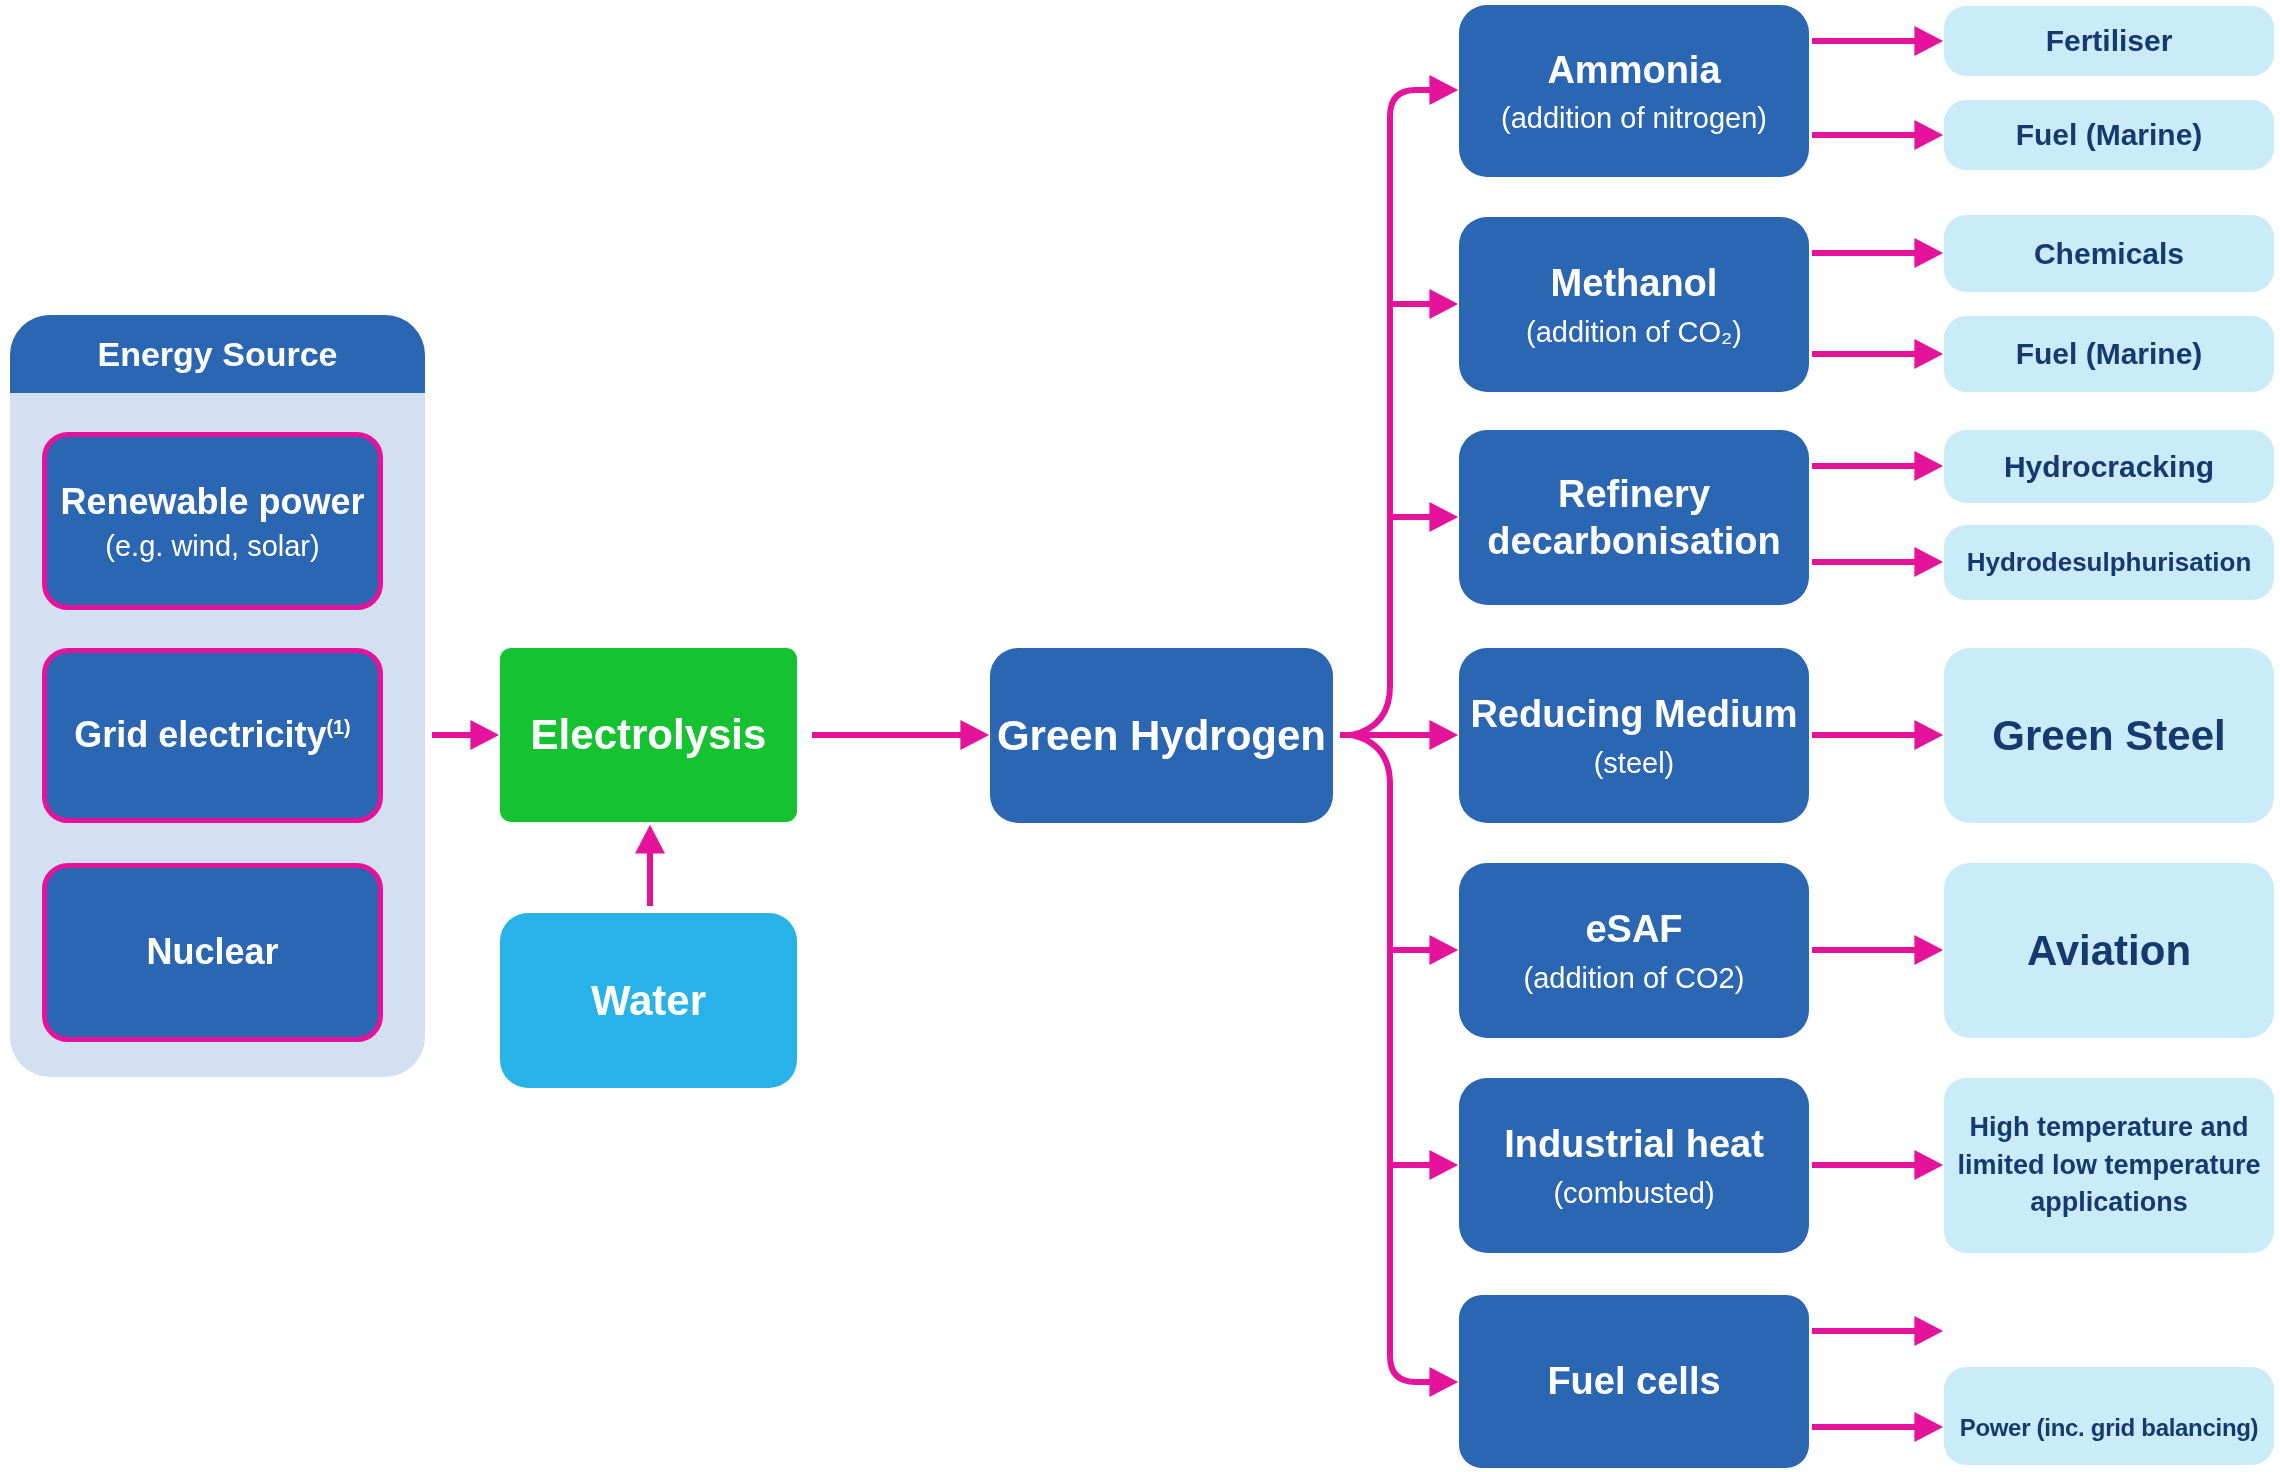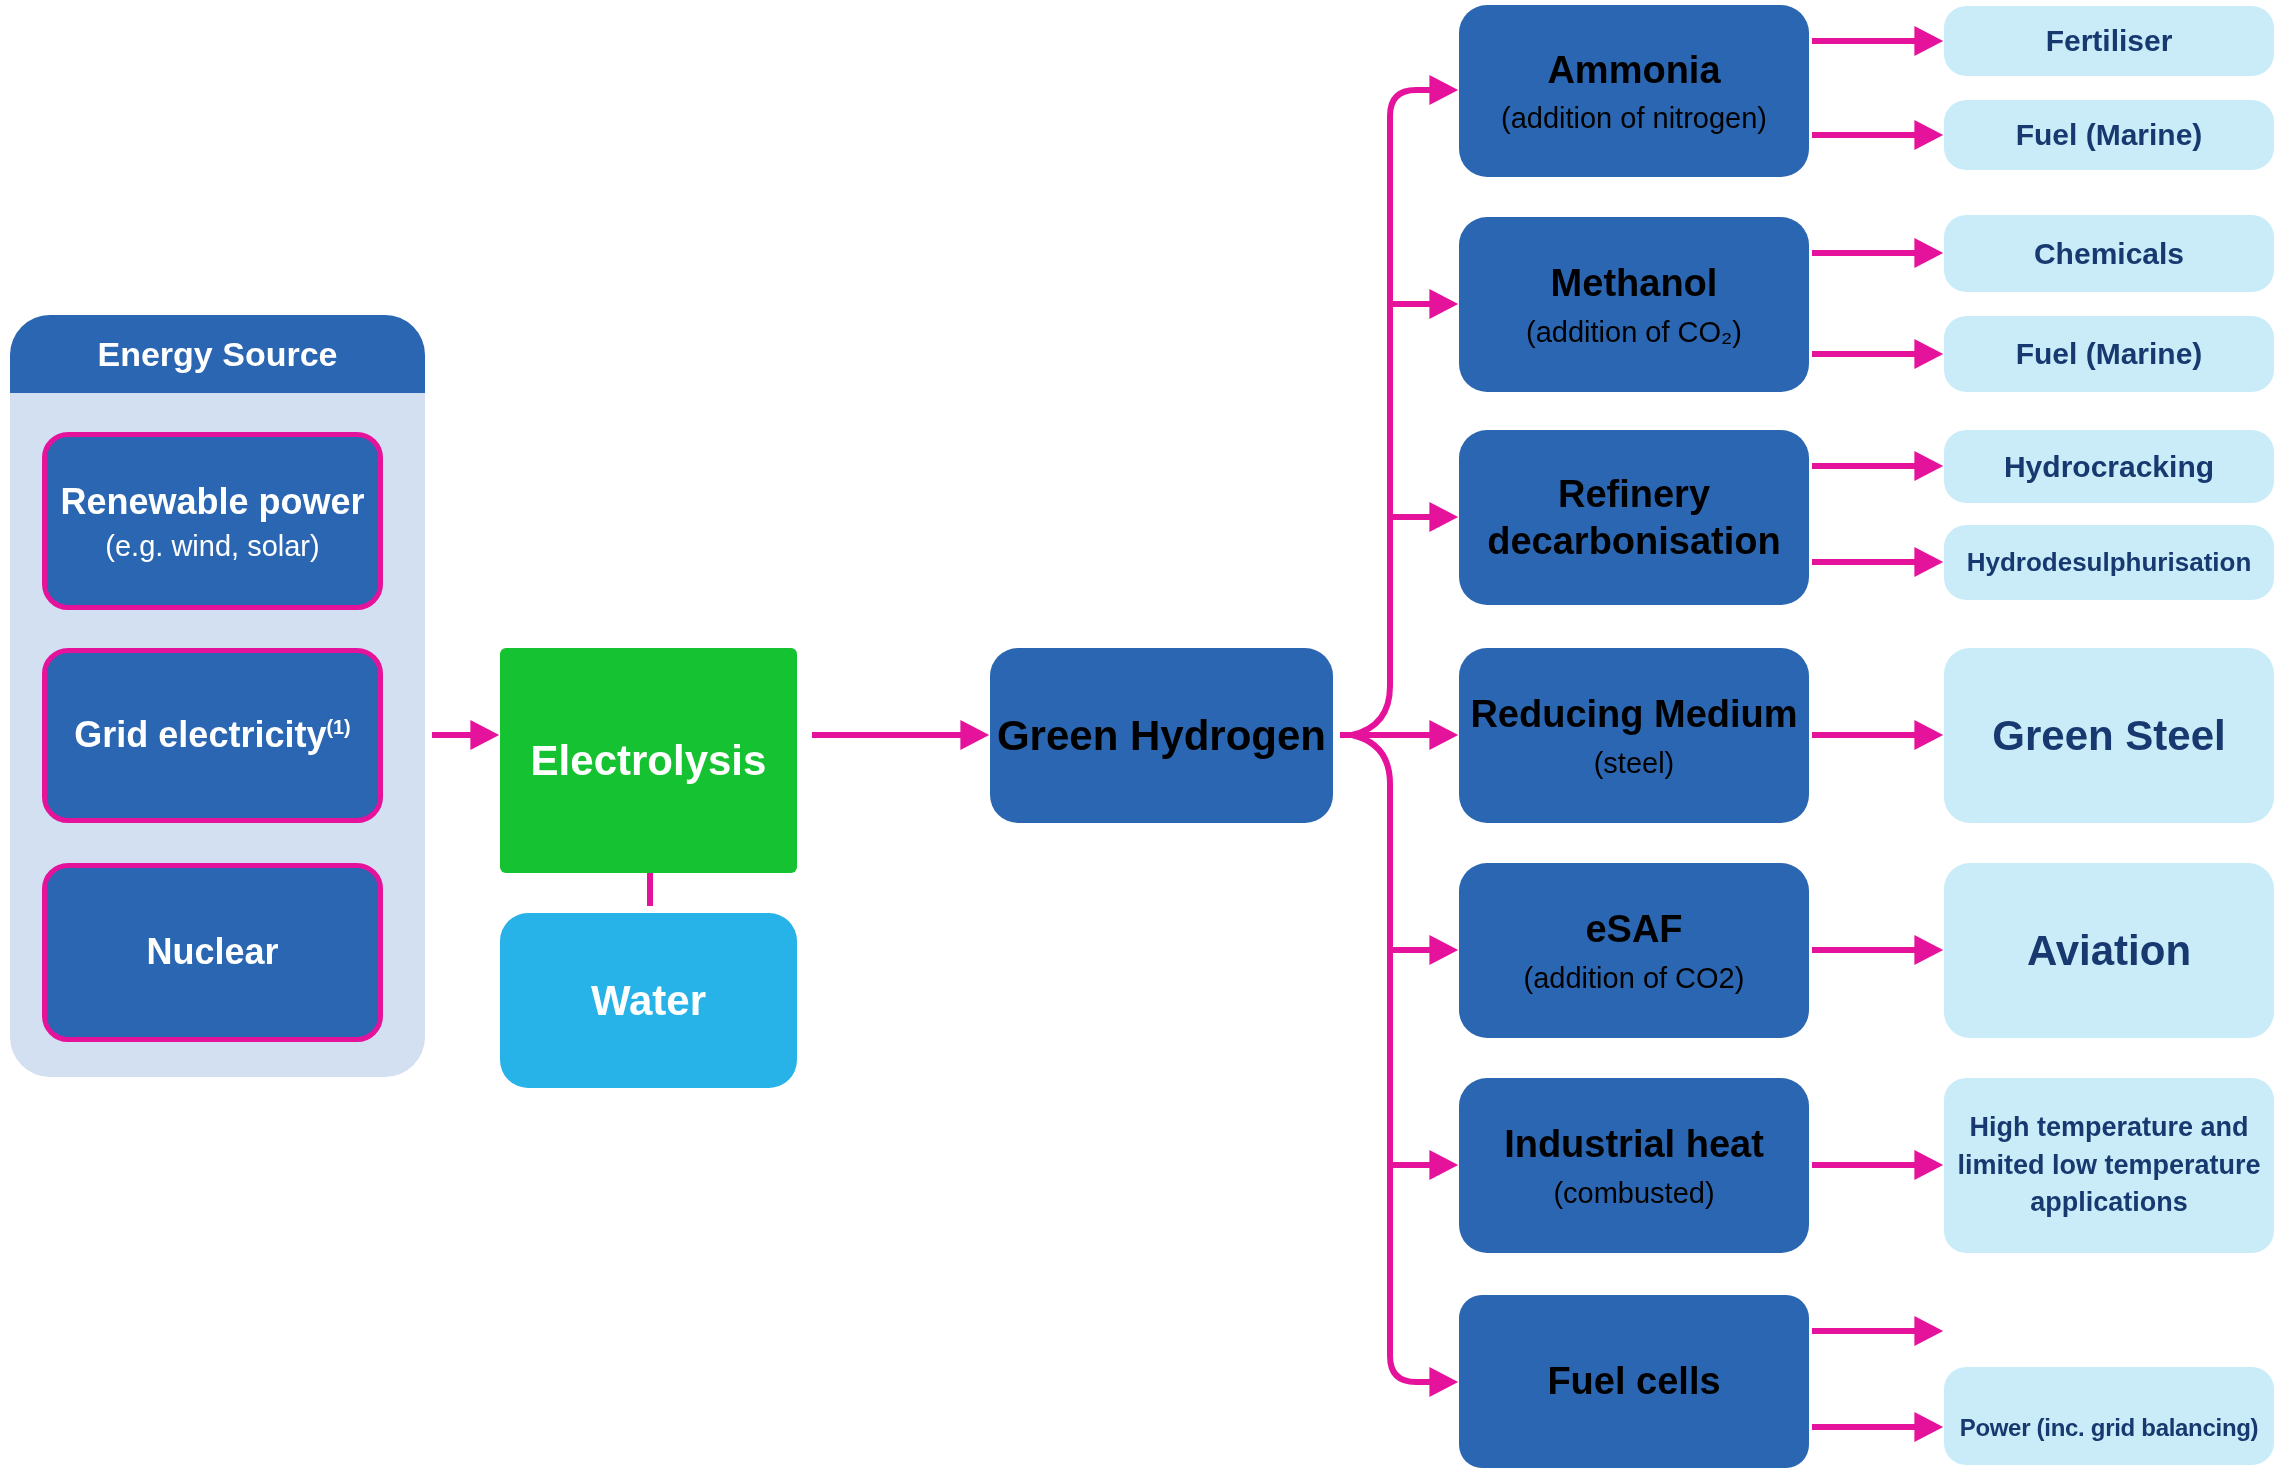--- a/index.html
+++ b/index.html
@@ -12,21 +12,21 @@
     font-family:"Liberation Sans",sans-serif;overflow:hidden;
   }
   svg.connectors{position:absolute;left:0;top:0;width:2280px;height:1472px;}
   .ln{fill:none;stroke:var(--magenta);stroke-width:6;}
   .ahp{fill:var(--magenta);}
 
   .box{
     position:absolute;display:flex;flex-direction:column;align-items:center;
     justify-content:center;text-align:center;box-sizing:border-box;
   }
-  .blue{background:var(--blue);color:#000000;border-radius:28px;}
+  .blue{background:var(--blue);color:#ffffff;border-radius:28px;}
   .proc{font-size:42px;font-weight:bold;}
   .use-title{font-size:38px;font-weight:bold;line-height:1.22;padding:0 10px;}
   .use-sub{font-size:29px;font-weight:400;margin-top:9px;padding:0 8px;}
   .out{
     background:var(--output-blue);color:var(--navy);border-radius:22px;
     font-weight:bold;font-size:30px;padding:0 4px;
   }
   .out-big{border-radius:26px;font-size:42px;}
   .out-multi{font-size:27px;line-height:1.4;}
   .out-small{font-size:26px;white-space:nowrap;}
@@ -39,21 +39,21 @@
     background:var(--blue);border-radius:40px 40px 0 0;display:flex;align-items:center;
     justify-content:center;color:#fff;font-weight:bold;font-size:34px;}
   .ebox{position:absolute;left:42px;width:341px;background:var(--blue);
     border:5px solid var(--magenta);border-radius:26px;color:#fff;}
   .e-title{font-size:36px;font-weight:bold;line-height:1.3;}
   .e-sub{font-size:29px;font-weight:400;margin-top:4px;}
   .e-title sup{font-size:0.55em;}
   .e1{top:432px;height:178px;} .e2{top:648px;height:175px;} .e3{top:863px;height:179px;}
 
   
-  .electrolysis{left:500px;top:648px;width:297px;height:225px;background:var(--green);color:#fff;border-radius:6px;}
+  .electrolysis{left:500px;top:648px;width:297px;height:174px;background:var(--green);color:#fff;border-radius:11px;}
   .water{left:500px;top:913px;width:297px;height:175px;background:var(--cyan);color:#fff;border-radius:28px;}
   .gh{left:990px;top:648px;width:343px;height:175px;}
 
   
   .use{left:1459px;width:350px;}
   .u1{top:5px;height:172px;} .u2{top:217px;height:175px;} .u3{top:430px;height:175px;}
   .u4{top:648px;height:175px;} .u5{top:863px;height:175px;} .u6{top:1078px;height:175px;}
   .u7{top:1295px;height:173px;border-radius:23px;}
 
   

